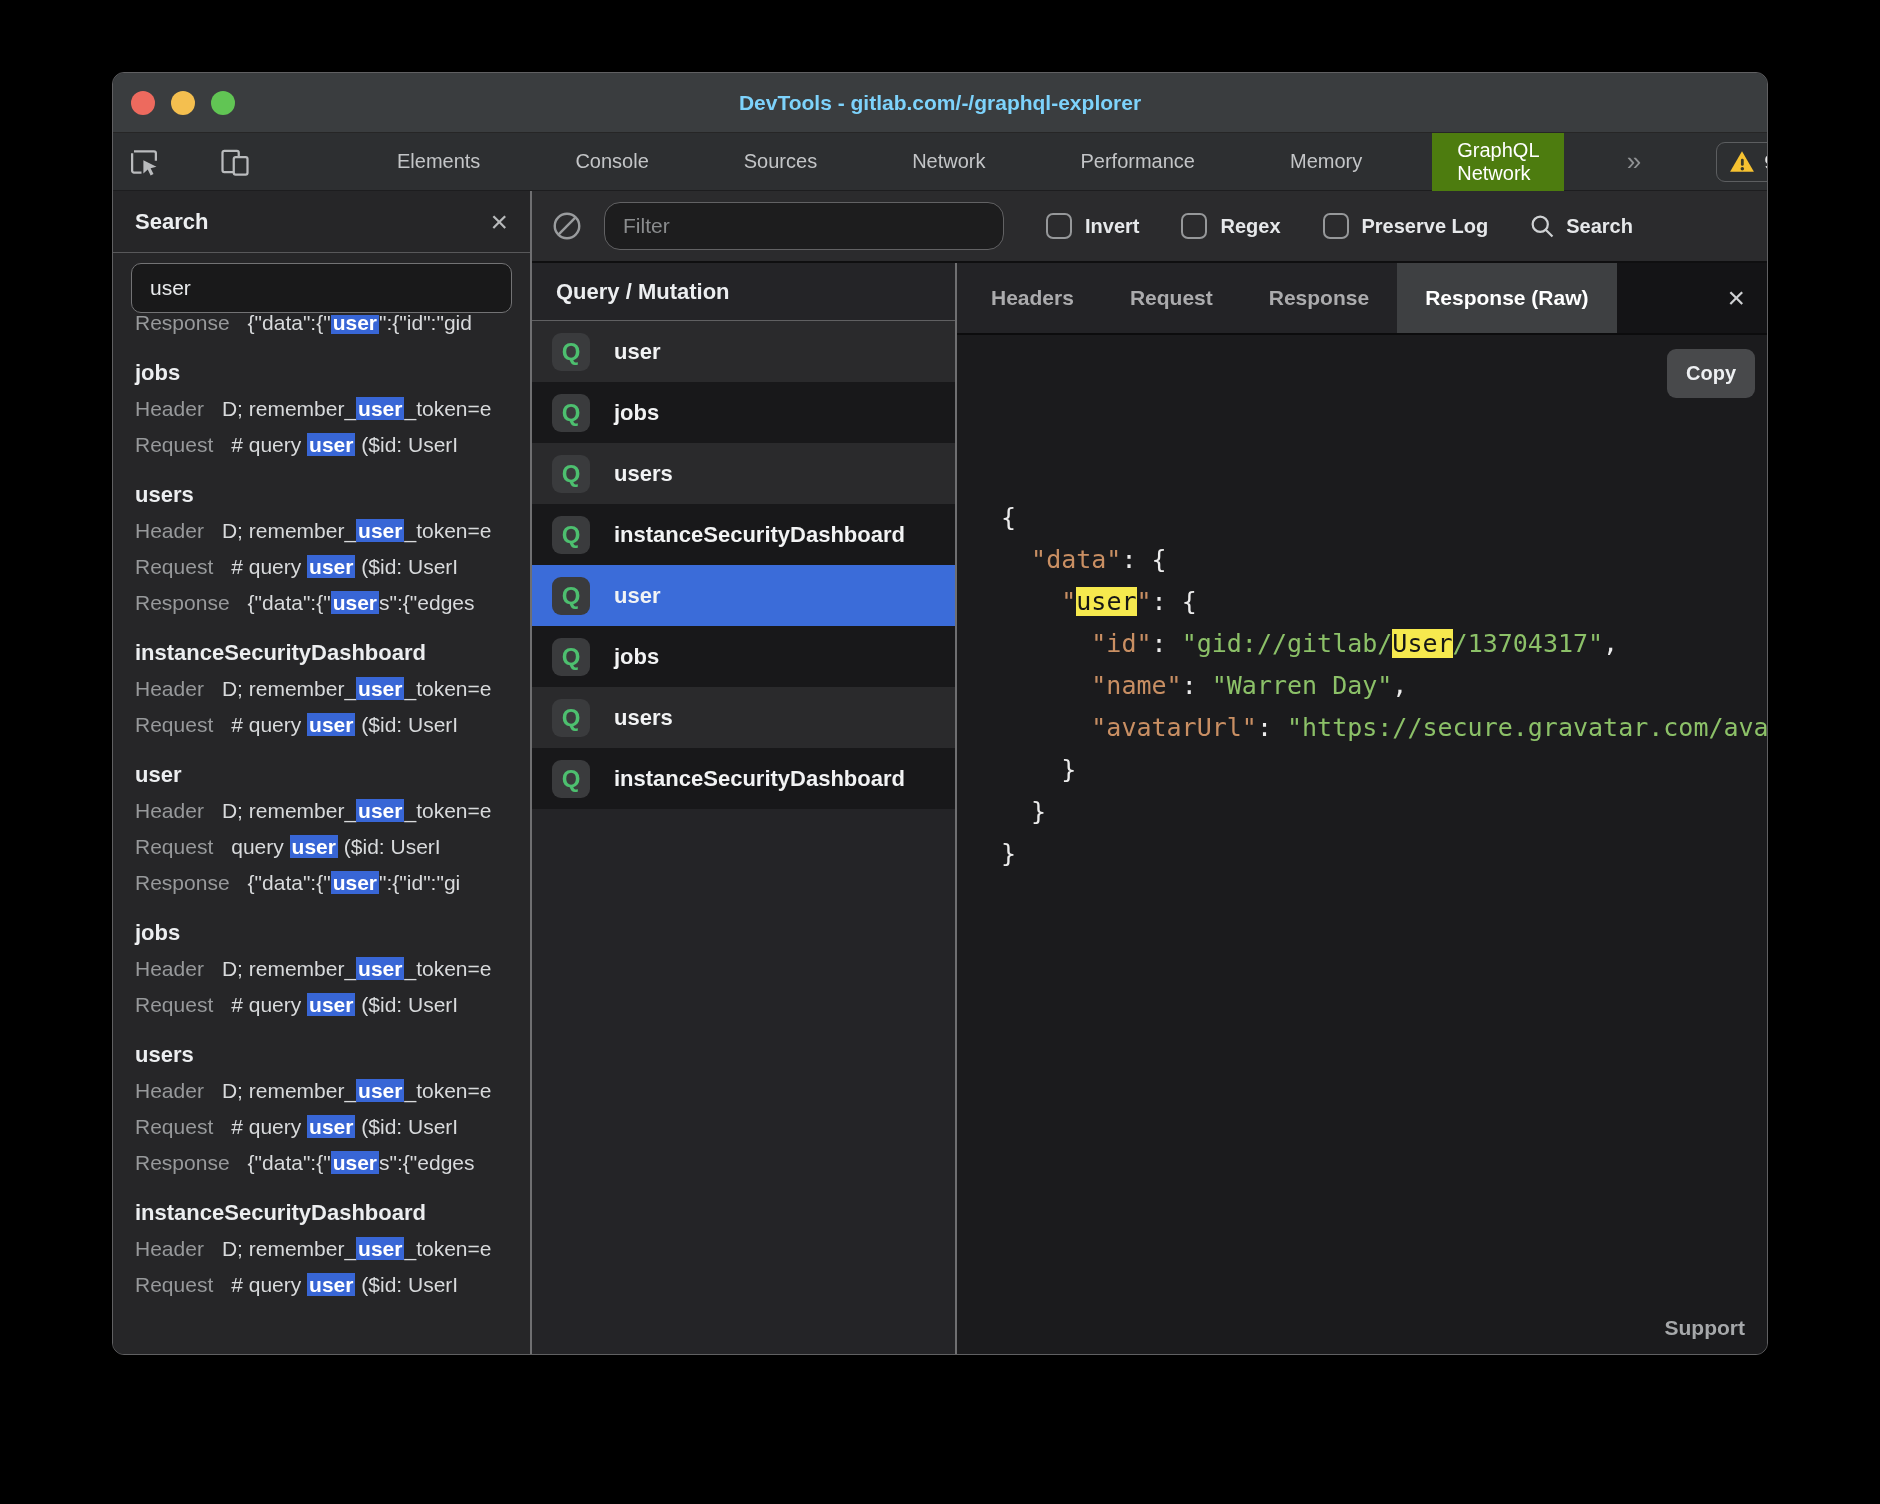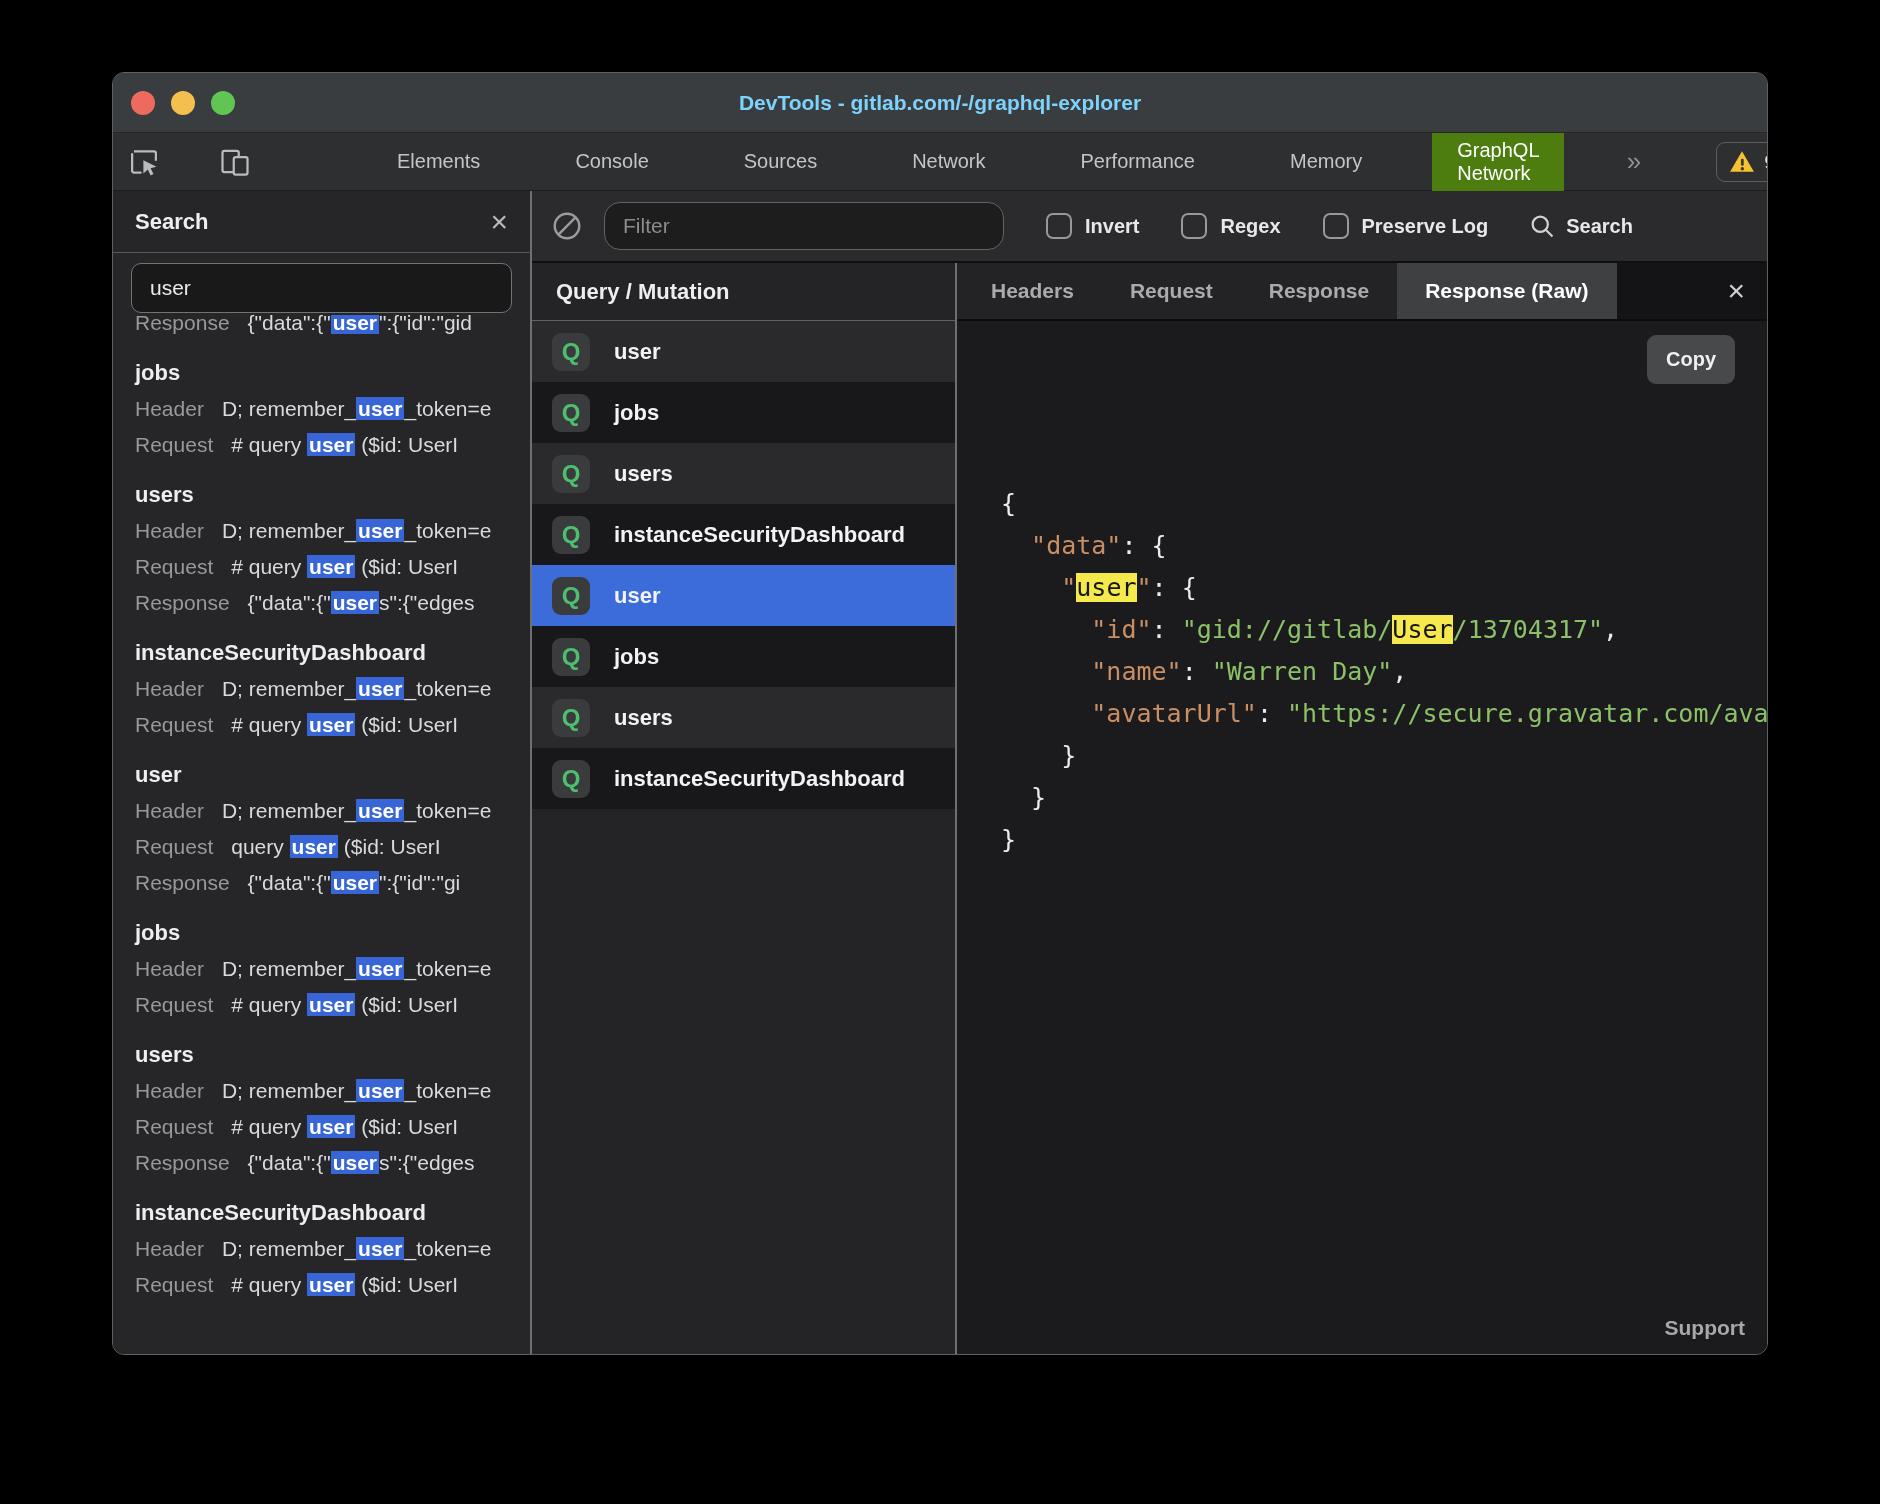--- a/index.html
+++ b/index.html
@@ -69,31 +69,31 @@
     font-size:22px; font-weight:700; border-bottom:1px solid #606062; flex:none; }
   .q-row { height:61px; display:flex; align-items:center; padding-left:20px; gap:24px; }
   .q-row.odd { background:#2a2a2c; } .q-row.even { background:#18181a; }
   .q-row.selected { background:#3b6cd9; }
   .q-badge { width:38px; height:38px; border-radius:9px; background:#3a3b3d; color:#4dbf6f;
     font-size:24px; font-weight:700; display:flex; align-items:center; justify-content:center; flex:none; }
   .q-label { color:#f2f3f4; font-size:22px; font-weight:700; white-space:nowrap; }
 
   
   .detail-panel { flex:1; display:flex; flex-direction:column; background:#1b1b1d; min-width:0; }
-  .dp-tabs { height:58px; background:#141416; display:flex; align-items:stretch; border-bottom:2px solid #0c0c0d; flex:none; }
+  .dp-tabs { height:72px; background:#141416; display:flex; align-items:stretch; border-bottom:2px solid #0c0c0d; flex:none; }
   .dp-tabs-inactive { display:flex; background:#232326; padding-left:6px; }
   .dp-tab { color:#ababad; font-size:21px; font-weight:600; display:flex; align-items:center; padding:0 28px; }
   .dp-tab.active { background:#3e4042; color:#fff; font-weight:700; }
   .dp-close { margin-left:auto; display:flex; align-items:center; padding:0 22px; color:#cfd1d3; font-size:30px; }
   .json-area { flex:1; position:relative; overflow:hidden; padding:36px 0 0 44px;
     font-family:"DejaVu Sans Mono", monospace; font-size:25px; line-height:42px; white-space:pre; }
   .json-line { height:42px; }
   .c-p { color:#ececec; } .c-k { color:#c98f63; } .c-s { color:#8cc168; }
   .hl-yellow { background:#f6e94e; color:#161616; }
-  .copy-btn { position:absolute; top:14px; right:32px; background:#48494b; color:#eef0f2;
+  .copy-btn { position:absolute; top:14px; right:12px; background:#48494b; color:#eef0f2;
     font-family:"Liberation Sans", sans-serif; font-size:20px; font-weight:600;
     padding:13px 19px; border-radius:9px; border:none; }
   .support { position:absolute; bottom:14px; right:22px; color:#a6a8aa; font-size:21px; font-weight:700;
     font-family:"Liberation Sans", sans-serif; }
 
   svg { display:block; }
 </style>
 </head>
 <body>
 

